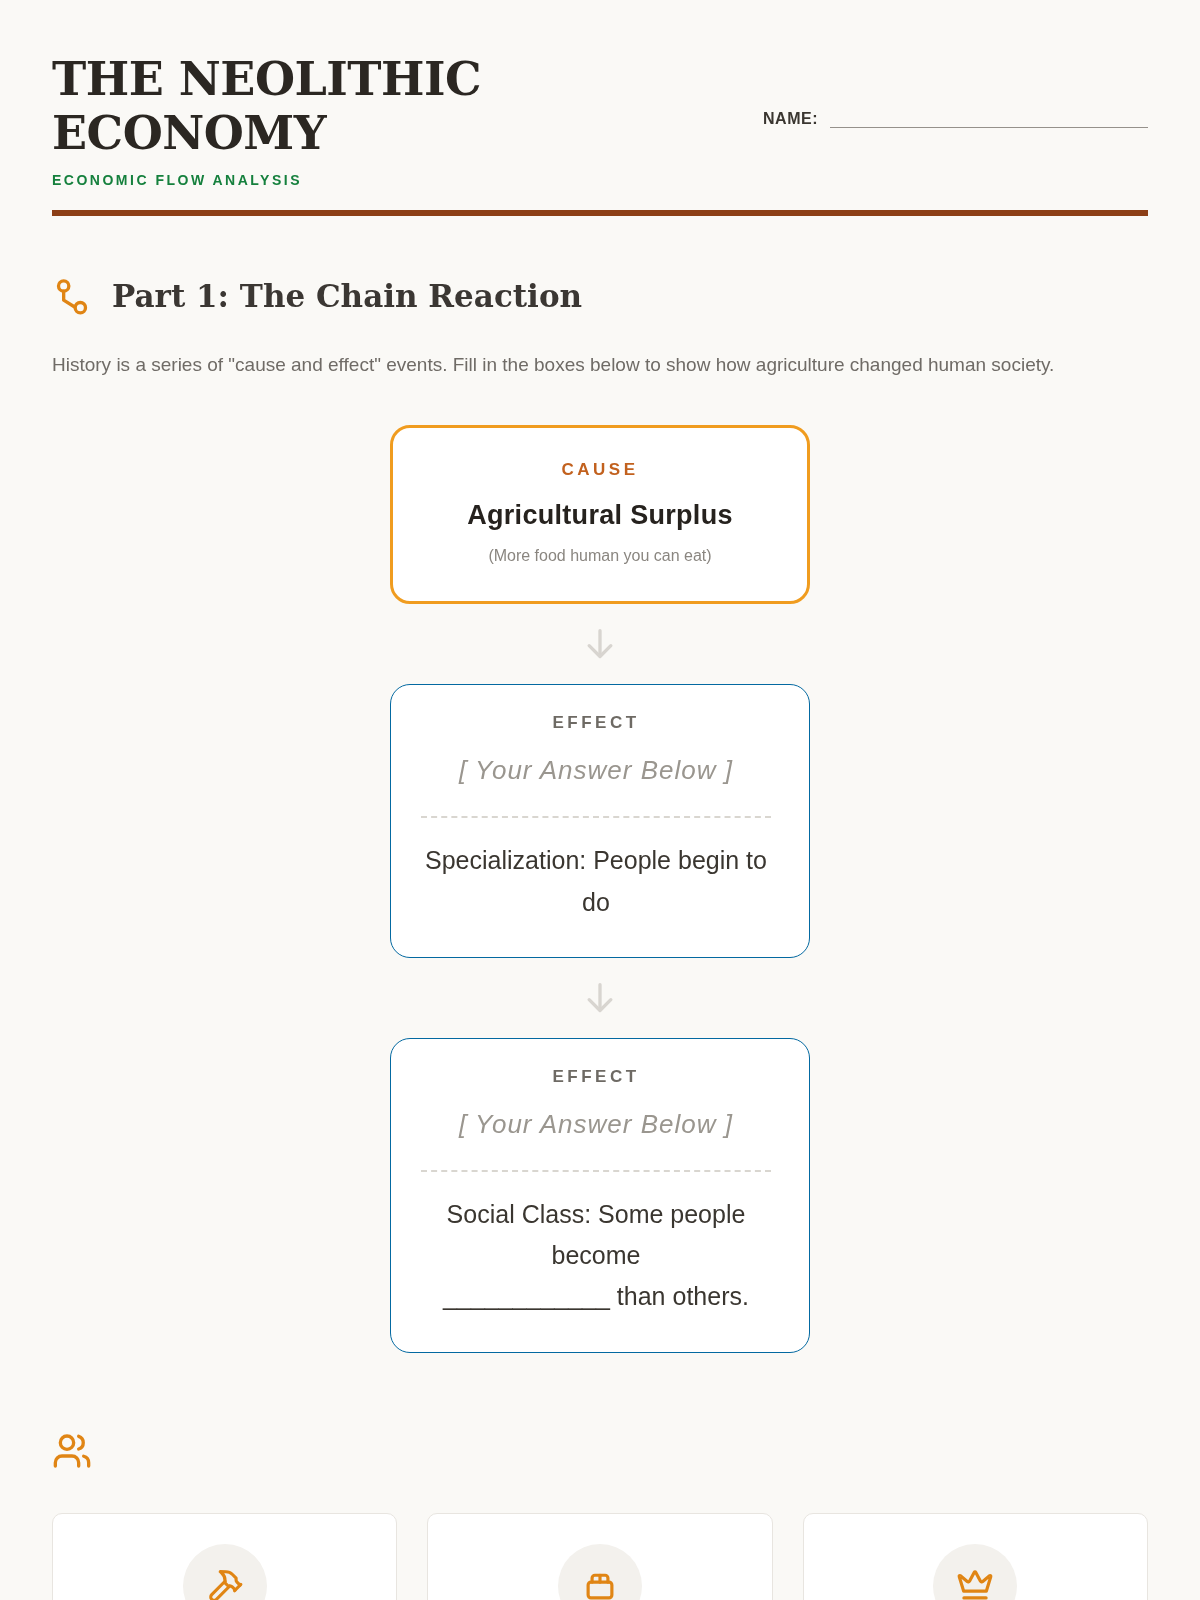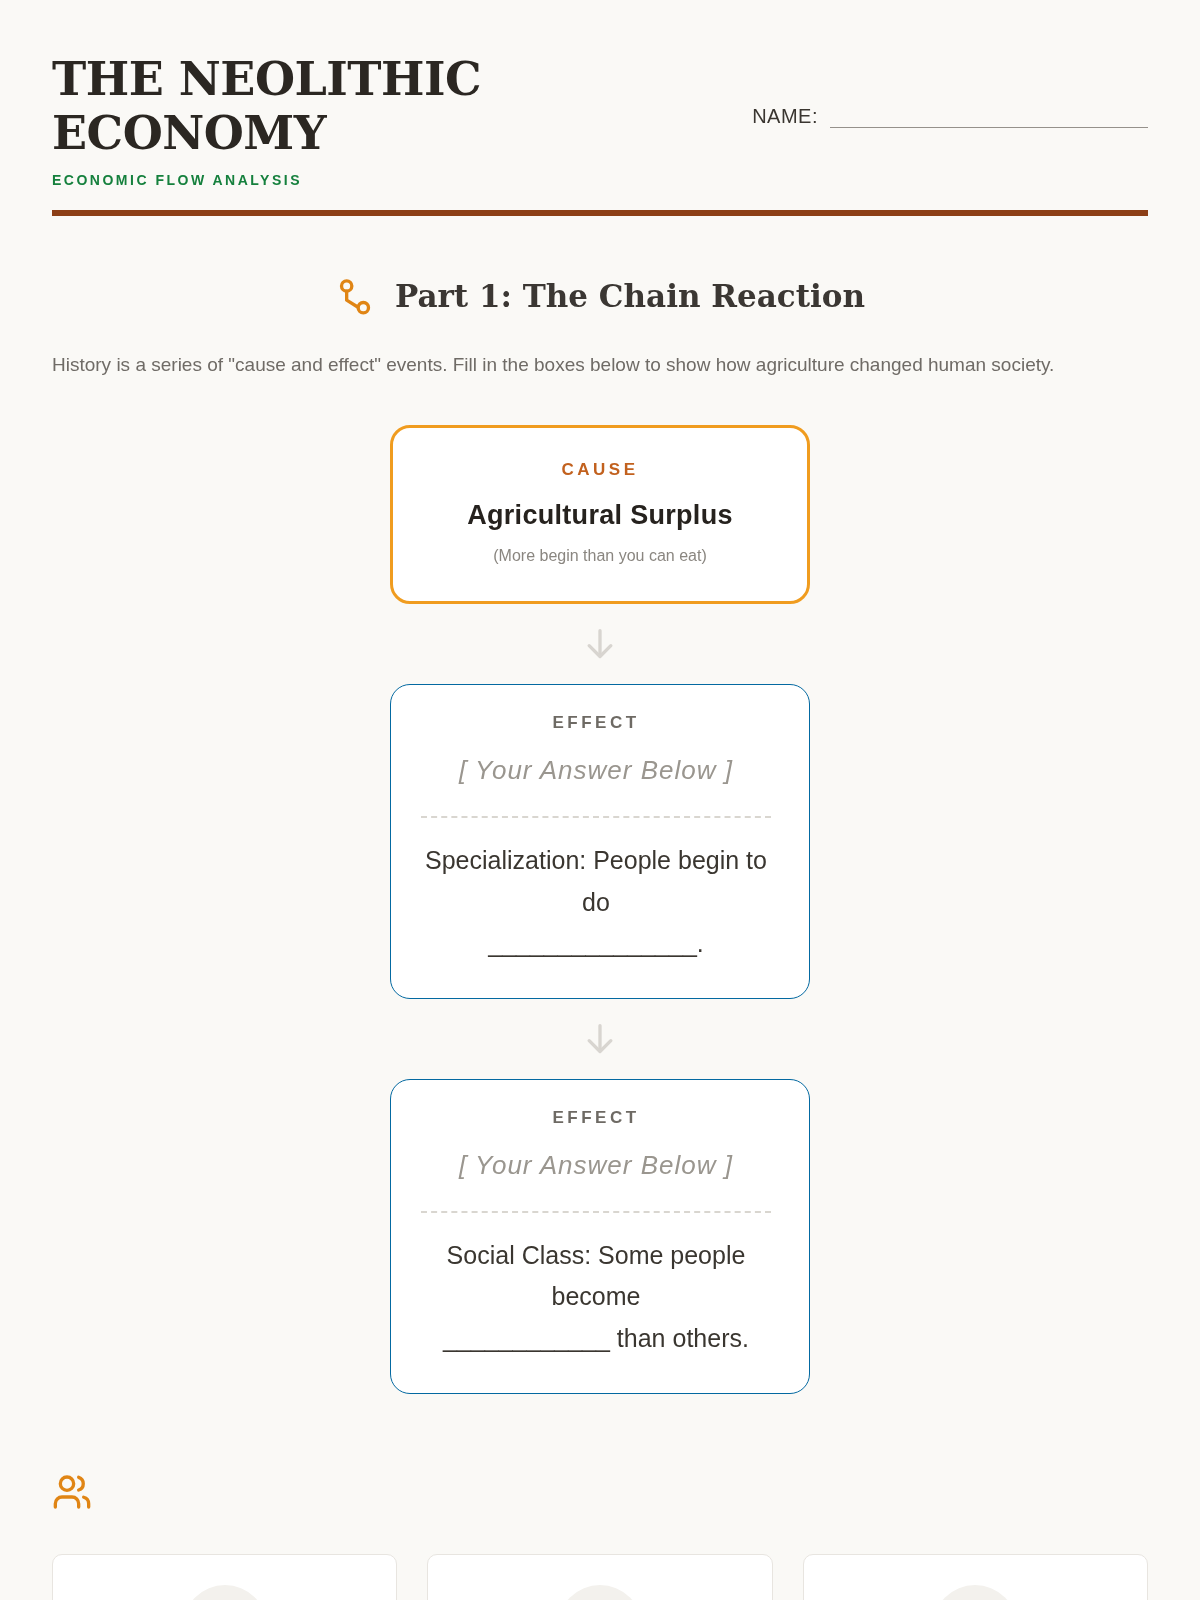--- a/index.html
+++ b/index.html
@@ -21,31 +21,31 @@
     color:#2b2722;
   }
   .masthead-sub {
     margin-top:12px;
     font-size:14px;
     font-weight:bold;
     letter-spacing:2.5px;
     color:#15803d;
   }
   .name-block { display:flex; align-items:flex-end; gap:12px; margin-top:52px; }
-  .name-label { font-size:20px; font-weight:normal; letter-spacing:0.5px; color:#3a3630; }
+  .name-label { font-size:16px; font-weight:bold; letter-spacing:0.5px; color:#3a3630; }
   .name-input {
     width:318px; border:none; outline:none; background:transparent;
     border-bottom:1.5px solid #95918b; height:24px;
     font-size:18px; font-family:"Liberation Sans", sans-serif;
   }
   .rule { margin-top:22px; height:6px; background:#8c3f16; border:none; }
 
   
   .section-head { display:flex; align-items:center; gap:20px; }
-  .section-head.first { margin-top:60px;justify-content:center; }
+  .section-head.first { margin-top:60px; }
   .section-head.second { margin-top:78px; }
   .section-icon { width:40px; height:40px; flex:0 0 auto; }
   .section-icon svg { width:40px; height:40px; display:block; }
   .section-title {
     font-family:"DejaVu Serif", serif;
     font-size:31px;
     font-weight:600;
     color:#3b3733;
   }
 
@@ -124,37 +124,36 @@
     <h2 class="section-title">Part 1: The Chain Reaction</h2>
   </div>
 
   <p class="intro">History is a series of "cause and effect" events. Fill in the boxes below to show how agriculture changed human society.</p>
 
   <div class="flow">
 
     <div class="flow-box cause-box">
       <div class="box-label">CAUSE</div>
       <div class="cause-title">Agricultural Surplus</div>
-      <div class="cause-sub">(More begin than you can eat)</div>
+      <div class="cause-sub">(More food human you can eat)</div>
     </div>
 
     <div class="flow-arrow">
       <svg viewBox="0 0 24 24" fill="none" stroke="#d8d5d0" stroke-width="2" stroke-linecap="round" stroke-linejoin="round">
         <path d="M12 4 v15"></path>
           <path d="M5.5 13 L12 19.5 L18.5 13"></path>
       </svg>
     </div>
 
     <div class="flow-box effect-box">
       <div class="box-label">EFFECT</div>
       <div class="answer-placeholder">[ Your Answer Below ]</div>
       <hr class="dashed-sep">
       <div class="prompt">
         <span>Specialization: People begin to do</span>
-        <span>_______________.</span>
       </div>
     </div>
 
     <div class="flow-arrow">
       <svg viewBox="0 0 24 24" fill="none" stroke="#d8d5d0" stroke-width="2" stroke-linecap="round" stroke-linejoin="round">
         <path d="M12 4 v15"></path>
           <path d="M5.5 13 L12 19.5 L18.5 13"></path>
       </svg>
     </div>
 

